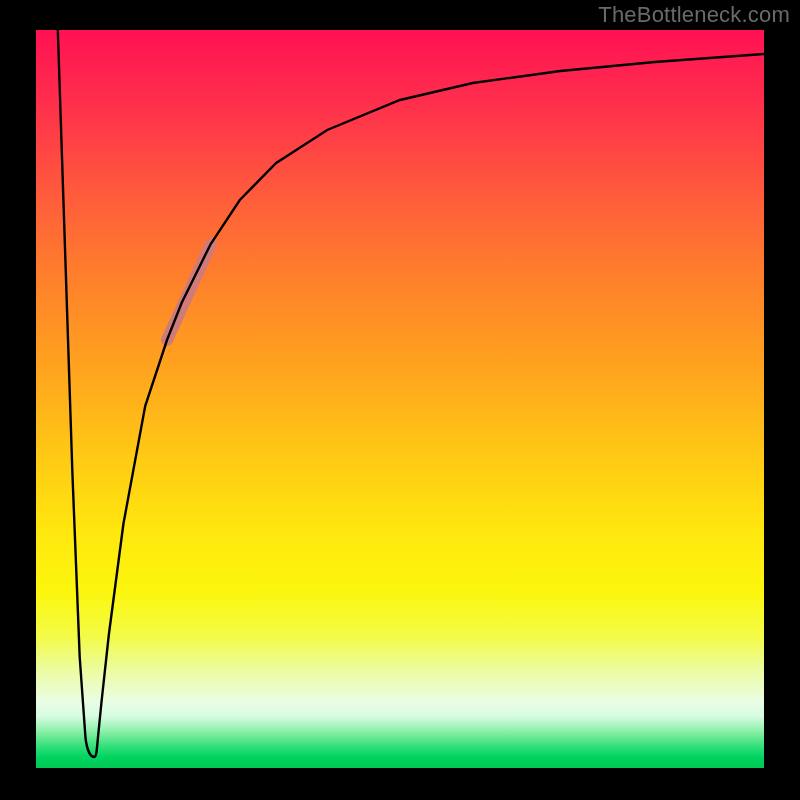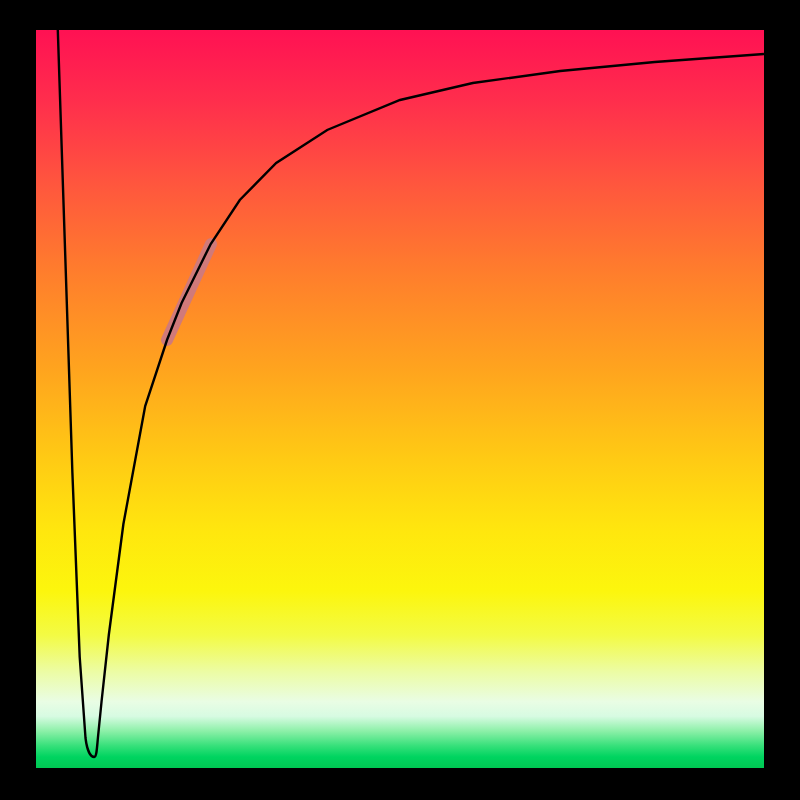--- a/index.html
+++ b/index.html
@@ -110,13 +110,14 @@
              L 524.2 41
              L 618.8 32
              L 728.0 24" stroke="#000000" stroke-width="2.4" fill="none"></path>
   </svg>
 
   <div class="frame-top"></div>
   <div class="frame-bottom"></div>
   <div class="frame-left"></div>
   <div class="frame-right"></div>
 
+  <div class="watermark">TheBottleneck.com</div>
 </div>
 
 </body></html>

